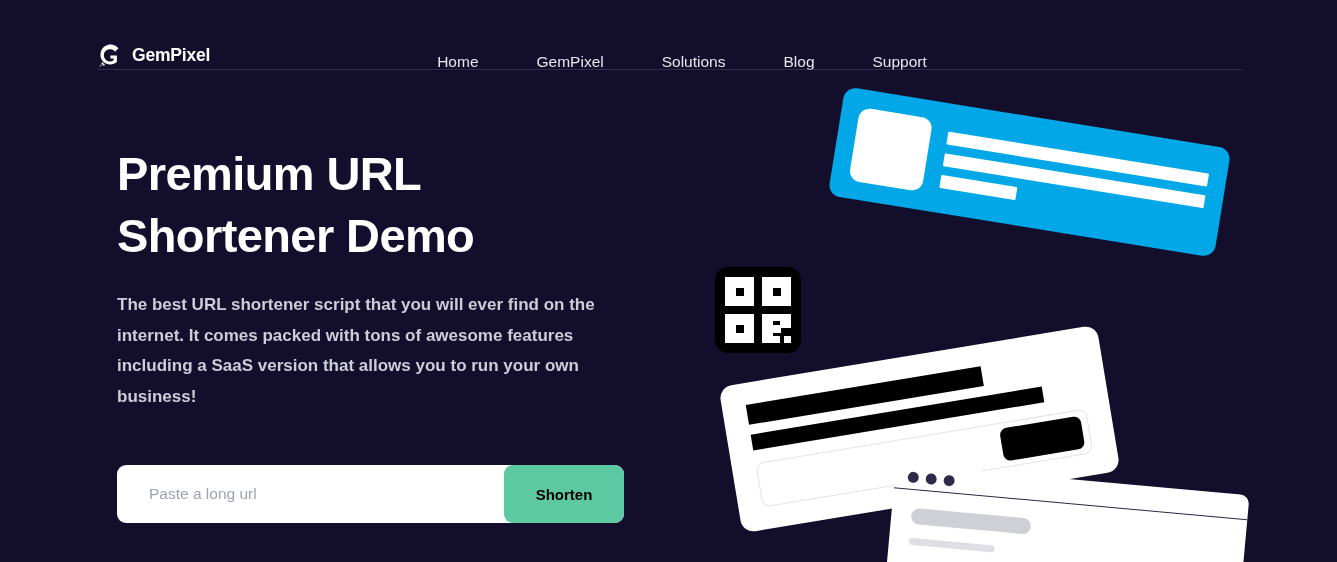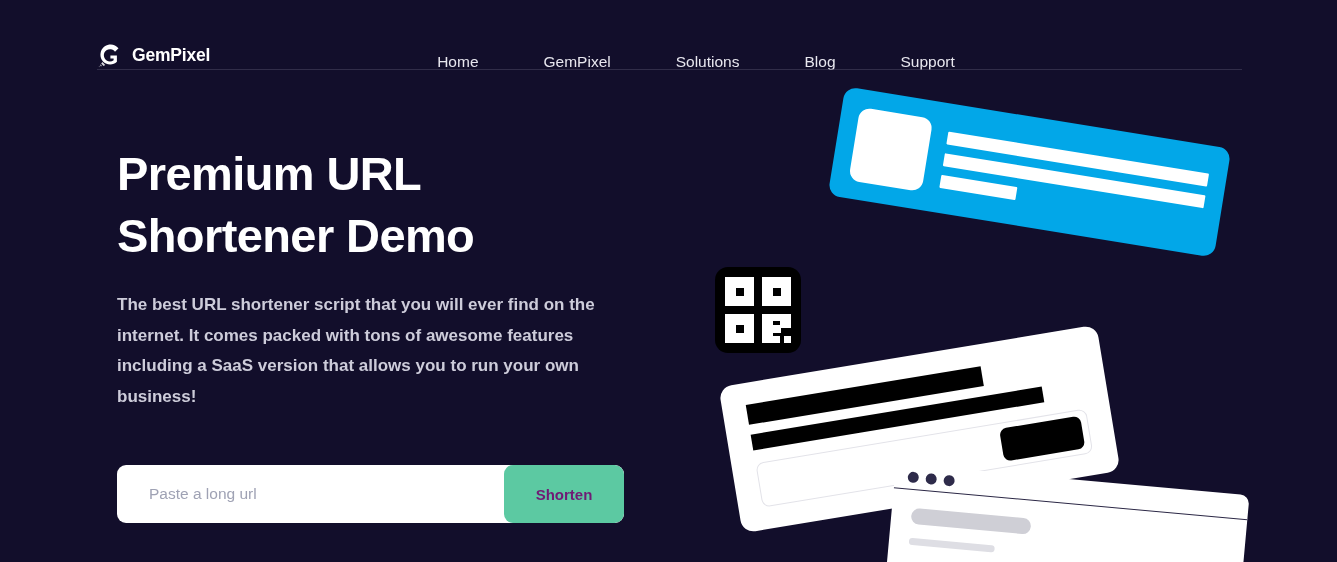--- a/index.html
+++ b/index.html
@@ -51,21 +51,21 @@
     color: #ffffff;
     font-size: 17.5px;
     font-weight: bold;
     letter-spacing: -0.2px;
     line-height: 1;
   }
 
   .main-nav {
     display: flex;
     align-items: center;
-    gap: 15px;
+    gap: 8px;
     margin-left: 202px;
   }
   .nav-link {
     color: #e8e7ef;
     font-size: 15.5px;
     text-decoration: none;
     padding: 0 25px;
     line-height: 1;
     white-space: nowrap;
   }
@@ -164,21 +164,21 @@
     background: transparent;
     font-family: inherit;
     font-size: 15.5px;
     color: #2a2a38;
     padding: 0 3px 0 32px;
   }
   .shorten-input::placeholder { color: #9fa2b4; }
   .shorten-submit {
     flex: 0 0 120px;
     background: #5cc9a2;
-    color: #701a75;
+    color: #000000;
     border: none;
     font-family: inherit;
     font-size: 15px;
     font-weight: bold;
     cursor: pointer;
     border-radius: 9px 9px 9px 9px;
   }
 
   
   .hero-art {

